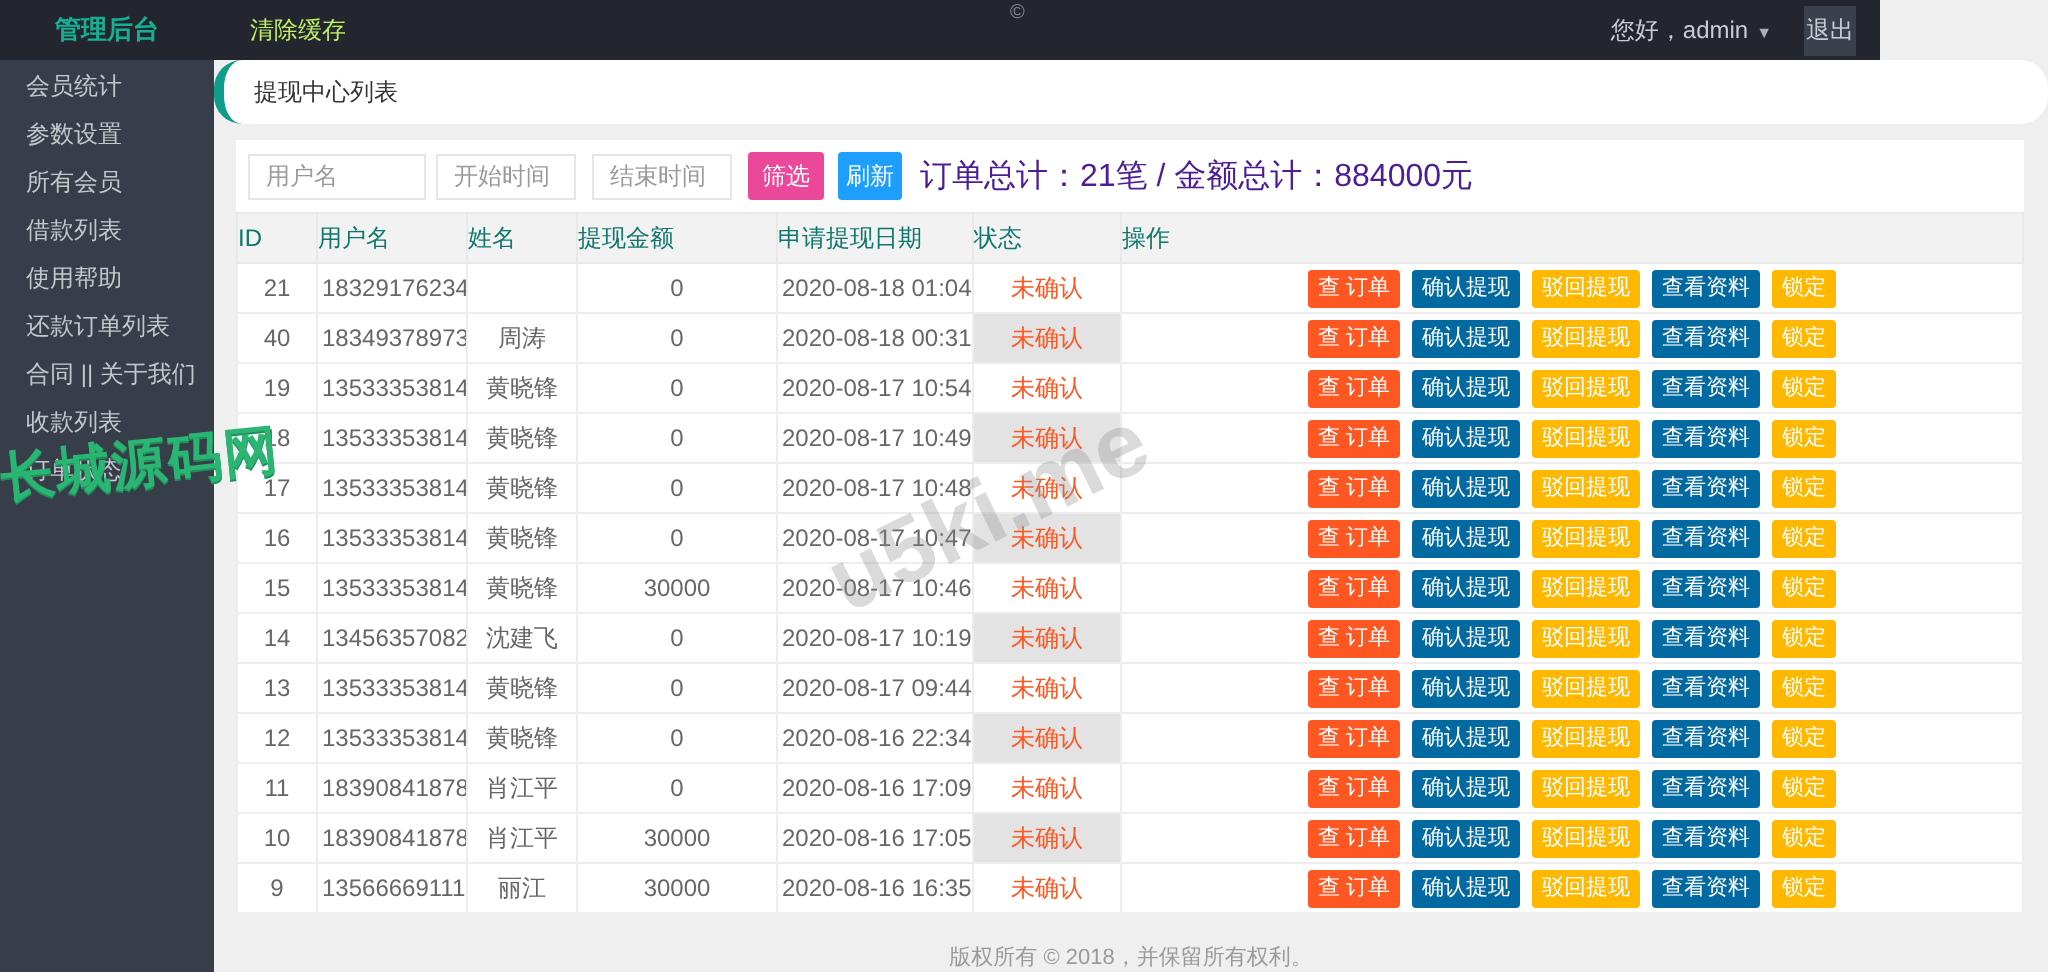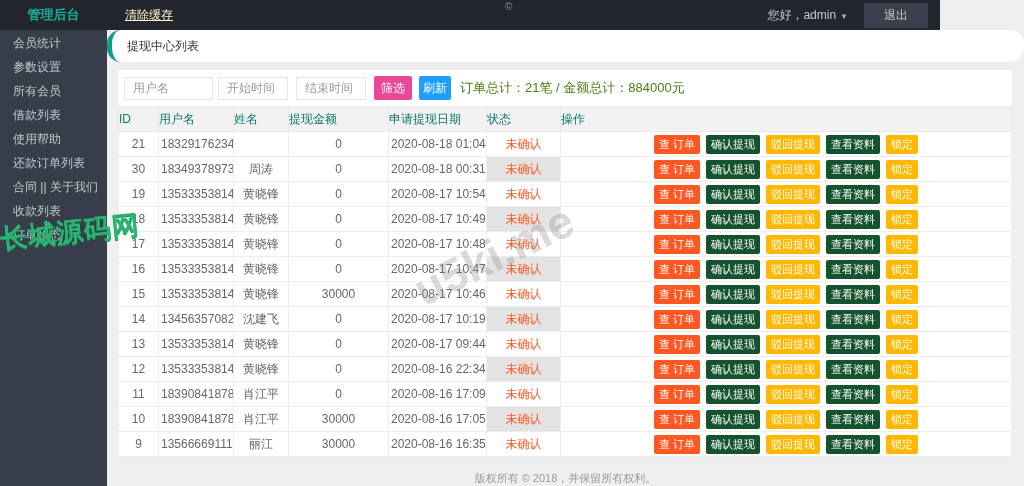--- a/index.html
+++ b/index.html
@@ -9,26 +9,26 @@
     font-family: "Liberation Sans", "DejaVu Sans", sans-serif;
     background: #efefef;
     overflow: hidden;
   }
   
   .navbar {
     position: absolute; top:0; left:0; width:940px; height:30px;
     background:#23262e; display:flex; align-items:center; z-index:6;
   }
   .brand { width:107px; text-align:center; color:#15b094; font-size:13px; font-weight:bold; }
-  .nav-item { margin-left:18px; color:#fef9c3; font-size:12px; cursor:pointer;text-decoration:underline; }
+  .nav-item { margin-left:18px; color:#bef264; font-size:12px; cursor:pointer; }
   .copyright-mark { position:absolute; left:505px; top:1px; color:#848a95; font-size:10px; }
   .nav-right { margin-left:auto; display:flex; align-items:center; padding-right:12px; }
   .greeting { color:#c9ccd2; font-size:12px; cursor:pointer; }
   .caret { font-size:8px; color:#aab0b9; margin-left:4px; }
-  .logout { color:#c9ccd2; font-size:12px; margin-left:16px; padding:4px 20px; background:#3a404c; cursor:pointer; }
+  .logout { color:#c9ccd2; font-size:12px; margin-left:16px; padding:4px 1px; background:#3a404c; cursor:pointer; }
   
   .sidebar {
     position:absolute; top:30px; left:0; width:107px; height:456px;
     background:#373d49; z-index:5; padding-top:1px;
   }
   .side-item {
     height:24px; line-height:24px; padding-left:13px;
     font-size:12px; color:#c3c7cc; cursor:pointer; white-space:nowrap;
   }
   
@@ -52,41 +52,41 @@
   .w2 { width:70px; margin-left:5px; }
   .w3 { width:70px; margin-left:8px; }
   .btn-filter {
     margin-left:8px; height:24px; width:38px; border:none; border-radius:2px;
     background:#ec4899; color:#fff; font-size:12px; cursor:pointer;
   }
   .btn-refresh {
     margin-left:7px; height:24px; width:32px; border:none; border-radius:2px;
     background:#1E9FFF; color:#fff; font-size:12px; cursor:pointer;
   }
-  .summary { margin-left:9px; font-size:13px; color:#4d7c0f; }
+  .summary { margin-left:9px; font-size:16px; color:#4c1d95; }
   
   table { width:100%; border-collapse:collapse; table-layout:fixed; }
   th {
     background:#f2f2f2; height:25px; font-size:12px; color:#0f766e;
     font-weight:normal; border:1px solid #e9e9e9; text-align:left;
   }
   td {
     height:25px; font-size:12px; color:#666; border:1px solid #ededed;
     text-align:center; white-space:nowrap; overflow:hidden; padding:0 2px;
   }
   td.shade { background:#e3e3e3; }
   .status { color:#FF5722; font-size:12px; }
   .act-cell { text-align:center; }
   .abtn {
     display:inline-block; height:19px; line-height:19px; padding:0 5px;
     margin:0 3px; border:none; border-radius:2px; color:#fff; font-size:11px;
     cursor:pointer; vertical-align:middle;
   }
   .btn-red   { background:#FF5722; }
-  .btn-blue  { background:#14532d; }
+  .btn-blue  { background:#0369a1; }
   .btn-yellow{ background:#FFB800; }
   
   .footer {
     position:absolute; left:107px; width:917px; top:471px;
     text-align:center; font-size:11px; color:#9a9a9a; z-index:2;
   }
   
   .wm-side {
     position:absolute; left:0px; top:214px; z-index:10;
     font-size:27px; font-weight:bold; color:#2ab573;
@@ -157,21 +157,21 @@
         <tr>
           <td>21</td>
           <td>18329176234</td>
           <td></td>
           <td>0</td>
           <td>2020-08-18 01:04:27</td>
           <td><span class="status">未确认</span></td>
           <td class="act-cell"><button class="abtn btn-red">查 订单</button><button class="abtn btn-blue">确认提现</button><button class="abtn btn-yellow">驳回提现</button><button class="abtn btn-blue">查看资料</button><button class="abtn btn-yellow">锁定</button></td>
         </tr>
         <tr>
-          <td>30</td>
+          <td>40</td>
           <td>18349378973</td>
           <td>周涛</td>
           <td>0</td>
           <td>2020-08-18 00:31:09</td>
           <td class="shade"><span class="status">未确认</span></td>
           <td class="act-cell"><button class="abtn btn-red">查 订单</button><button class="abtn btn-blue">确认提现</button><button class="abtn btn-yellow">驳回提现</button><button class="abtn btn-blue">查看资料</button><button class="abtn btn-yellow">锁定</button></td>
         </tr>
         <tr>
           <td>19</td>
           <td>13533353814</td>

